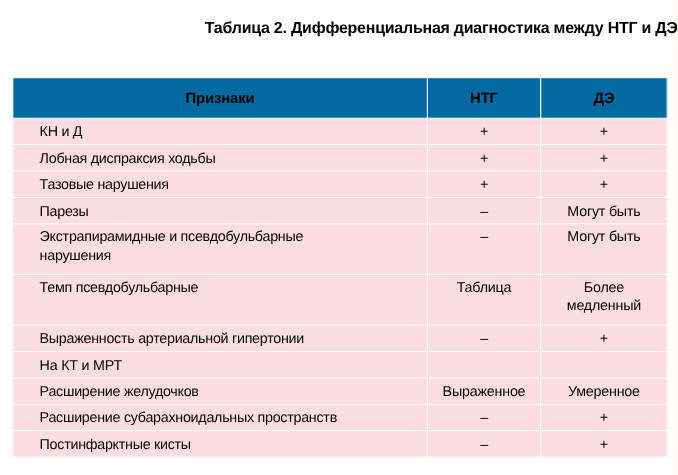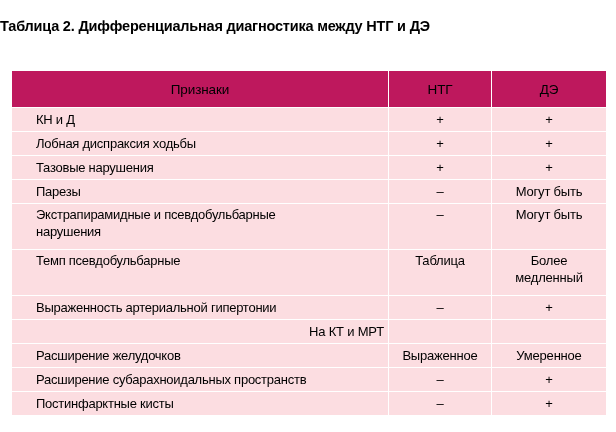--- a/index.html
+++ b/index.html
@@ -19,21 +19,21 @@
     width: 616px;
     height: 432px;
     box-sizing: border-box;
   }
 
   .table-title {
     position: absolute;
     top: 18px;
     left: 0;
     width: 616px;
-    text-align: left;
+    text-align: right;
     font-size: 14.5px;
     font-weight: bold;
     color: #000000;
     letter-spacing: -0.2px;
     white-space: nowrap;
   }
 
   .diff-table {
     position: absolute;
     top: 70px;
@@ -50,24 +50,24 @@
 
   .diff-table th,
   .diff-table td {
     border: 1px solid #ffffff;
     padding: 0;
     vertical-align: middle;
     color: #000000;
   }
 
   .diff-table thead th {
-    background: #be185d;
+    background: #0369a1;
     height: 36px;
     font-size: 13.5px;
-    font-weight: normal;
+    font-weight: bold;
     text-align: center;
     letter-spacing: -0.1px;
   }
 
   .diff-table tbody td {
     background: #fcdde1;
     font-size: 13px;
     height: 21px;
     line-height: 17px;
   }
@@ -79,21 +79,20 @@
   }
 
   .diff-table tbody td.value {
     text-align: center;
     padding: 1px 2px;
     letter-spacing: -0.2px;
   }
 
   .diff-table tbody tr.section-row td.feature {
     letter-spacing: -0.2px;
-    text-align: right;
   }
 
   .diff-table tbody tr.tall td {
     height: 42px;
   }
 
   .diff-table tbody tr.tall td.feature,
   .diff-table tbody tr.tall td.value {
     vertical-align: top;
     padding-top: 2px;

